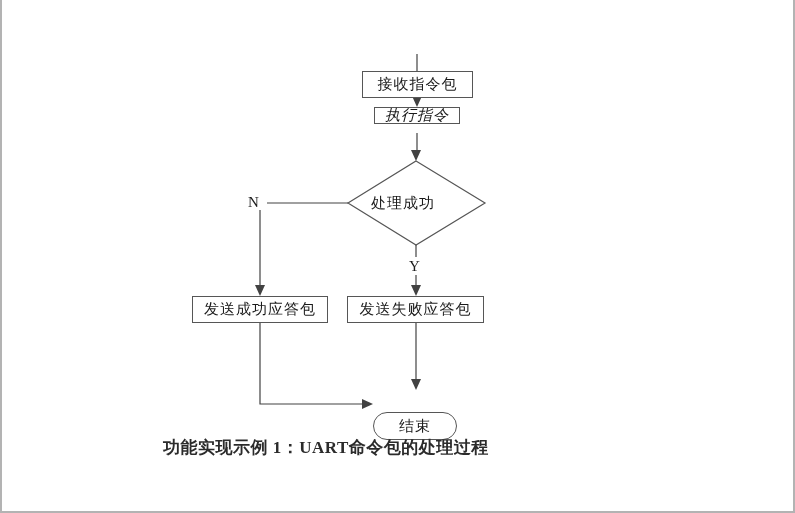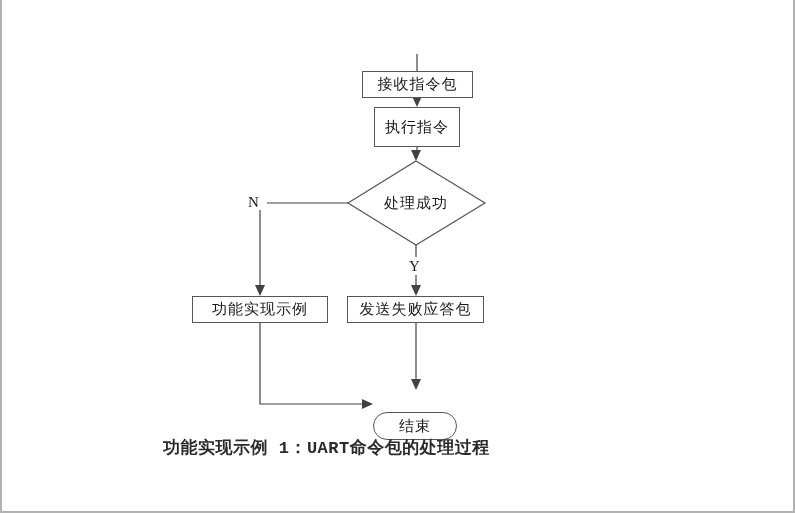--- a/index.html
+++ b/index.html
@@ -74,21 +74,21 @@
     font-family: "Liberation Serif", serif;
     font-size: 15px;
     color: var(--text-color, #1a1a1a);
     background: #ffffff;
     line-height: 1;
   }
   .caption {
     position: absolute;
     left: 163px;
     top: 436px;
-    font-family: Liberation Mono, monospace;
+    font-family: Liberation Serif, serif;
     font-weight: bold;
     font-size: 17px;
     color: #2b2b2b;
     letter-spacing: 0.5px;
     white-space: nowrap;
   }
 </style>
 </head>
 <body>
 
@@ -116,34 +116,34 @@
     <polygon class="arrow" points="416,390 411,379 421,379"></polygon>
 
     <polyline points="260,323 260,404 363,404"></polyline>
     <polygon class="arrow" points="373,404 362,399 362,409"></polygon>
   </svg>
 
   <div class="node" style="left:362px; top:27px; width:111px; height:27px;margin-top:44px;">
     <span>接收指令包</span>
   </div>
 
-  <div class="node" style="left:374px; top:107px; width:86px; height:40px;">
+  <div class="node" style="left:374px; top:107px; width:86px; height:17px;font-style:italic;">
     <span>执行指令</span>
   </div>
 
-  <div class="diamond-label" style="left:361px; top:193px; width:110px; height:20px;align-items:flex-end;">
+  <div class="diamond-label" style="left:348px; top:193px; width:110px; height:20px;align-items:flex-end;">
     <span>处理成功</span>
   </div>
 
   <span class="branch-label" style="left:248px; top:195px;">N</span>
 
   <span class="branch-label" style="left:409px; top:259px;">Y</span>
 
   <div class="node" style="left:192px; top:296px; width:136px; height:27px;">
-    <span>功能实现示例</span>
+    <span>发送成功应答包</span>
   </div>
 
   <div class="node" style="left:347px; top:296px; width:137px; height:27px;">
     <span>发送失败应答包</span>
   </div>
 
   <div class="node terminator" style="left:373px; top:412px; width:84px; height:28px;">
     <span>结束</span>
   </div>
 

